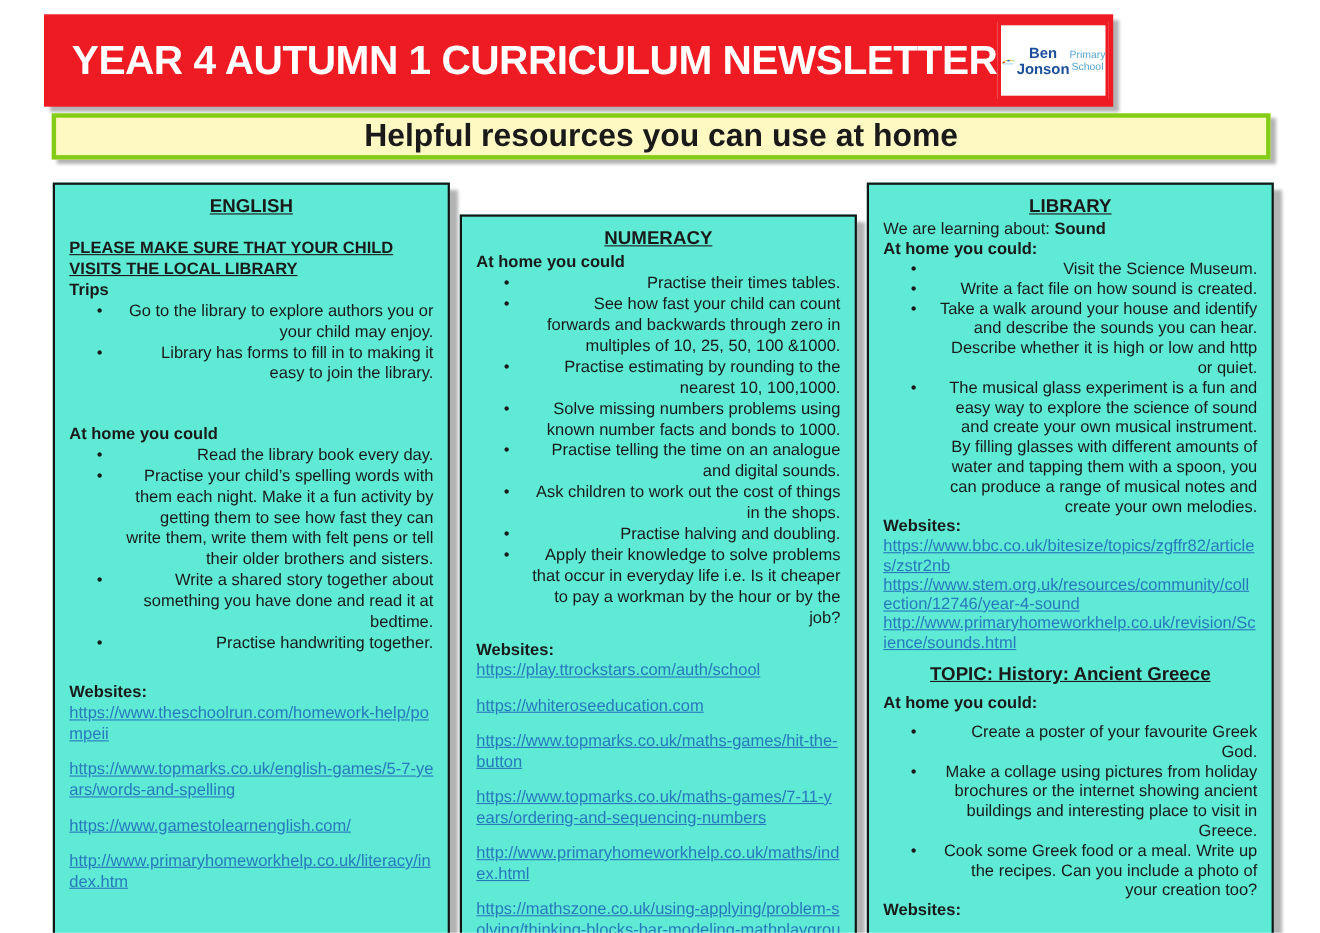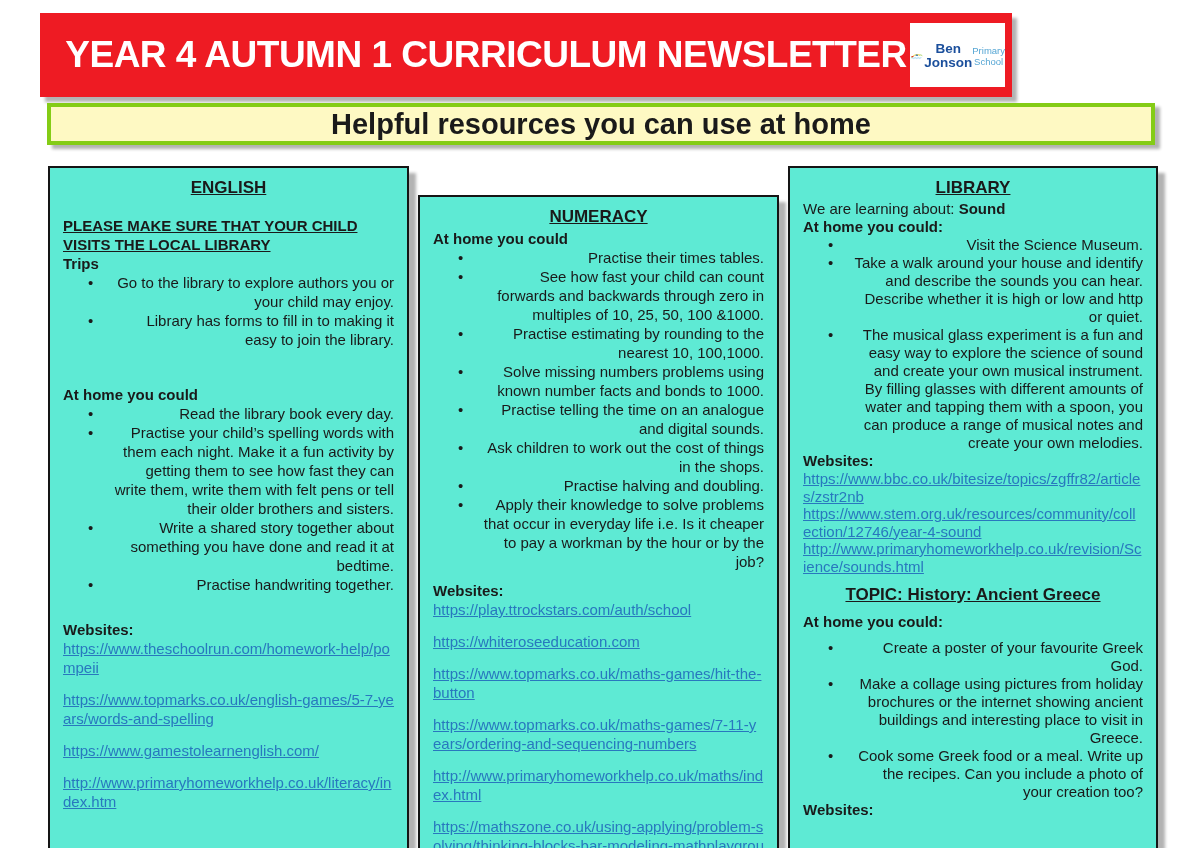--- a/index.html
+++ b/index.html
@@ -142,20 +142,21 @@
         <p><a class="link" href="#">http://www.primaryhomeworkhelp.co.uk/maths/index.html</a></p>
         <p><a class="link" href="#">https://mathszone.co.uk/using-applying/problem-solving/thinking-blocks-bar-modeling-mathplayground/</a></p>
       </div>
     </div>
     <div class="col" id="col-science">
       <div class="col-title"><span class="u">LIBRARY</span></div>
       <p><span>We are learning about:  </span><span class="pb">Sound</span></p>
       <p class="pb">At home you could:</p>
       <ul class="bul">
         <li>Visit the Science Museum.</li>
+        <li>Write a fact file on how sound is created.</li>
         <li>Take a walk around your house and identify and describe the sounds you can hear.  Describe whether it is high or low and http or quiet.</li>
         <li>The musical glass experiment is a fun and easy way to explore the science of sound and create your own musical instrument. By filling glasses with different amounts of water and tapping them with a spoon, you can produce a range of musical notes and create your own melodies.</li>
       </ul>
       <p class="pb">Websites:</p>
       <div class="links tight">
         <p><a class="link" href="#">https://www.bbc.co.uk/bitesize/topics/zgffr82/articles/zstr2nb</a></p>
         <p><a class="link" href="#">https://www.stem.org.uk/resources/community/collection/12746/year-4-sound</a></p>
         <p><a class="link" href="#">http://www.primaryhomeworkhelp.co.uk/revision/Science/sounds.html</a></p>
       </div>
       <div class="col-title topic"><span class="u">TOPIC: History: Ancient Greece</span></div>

